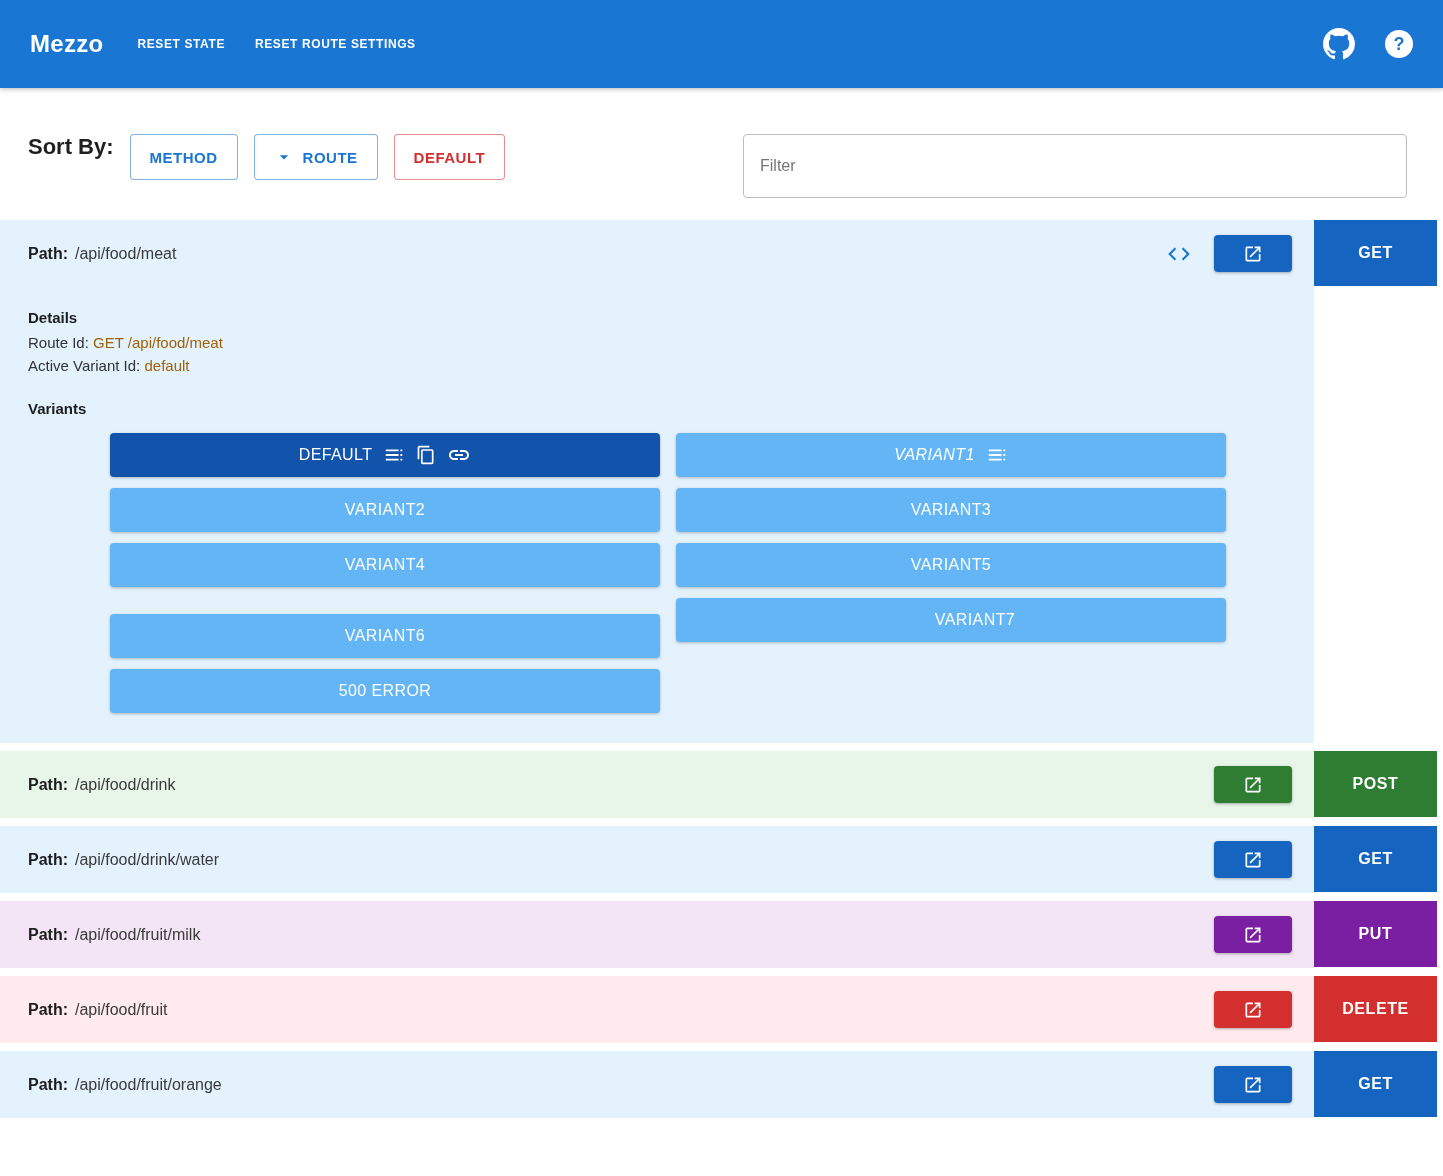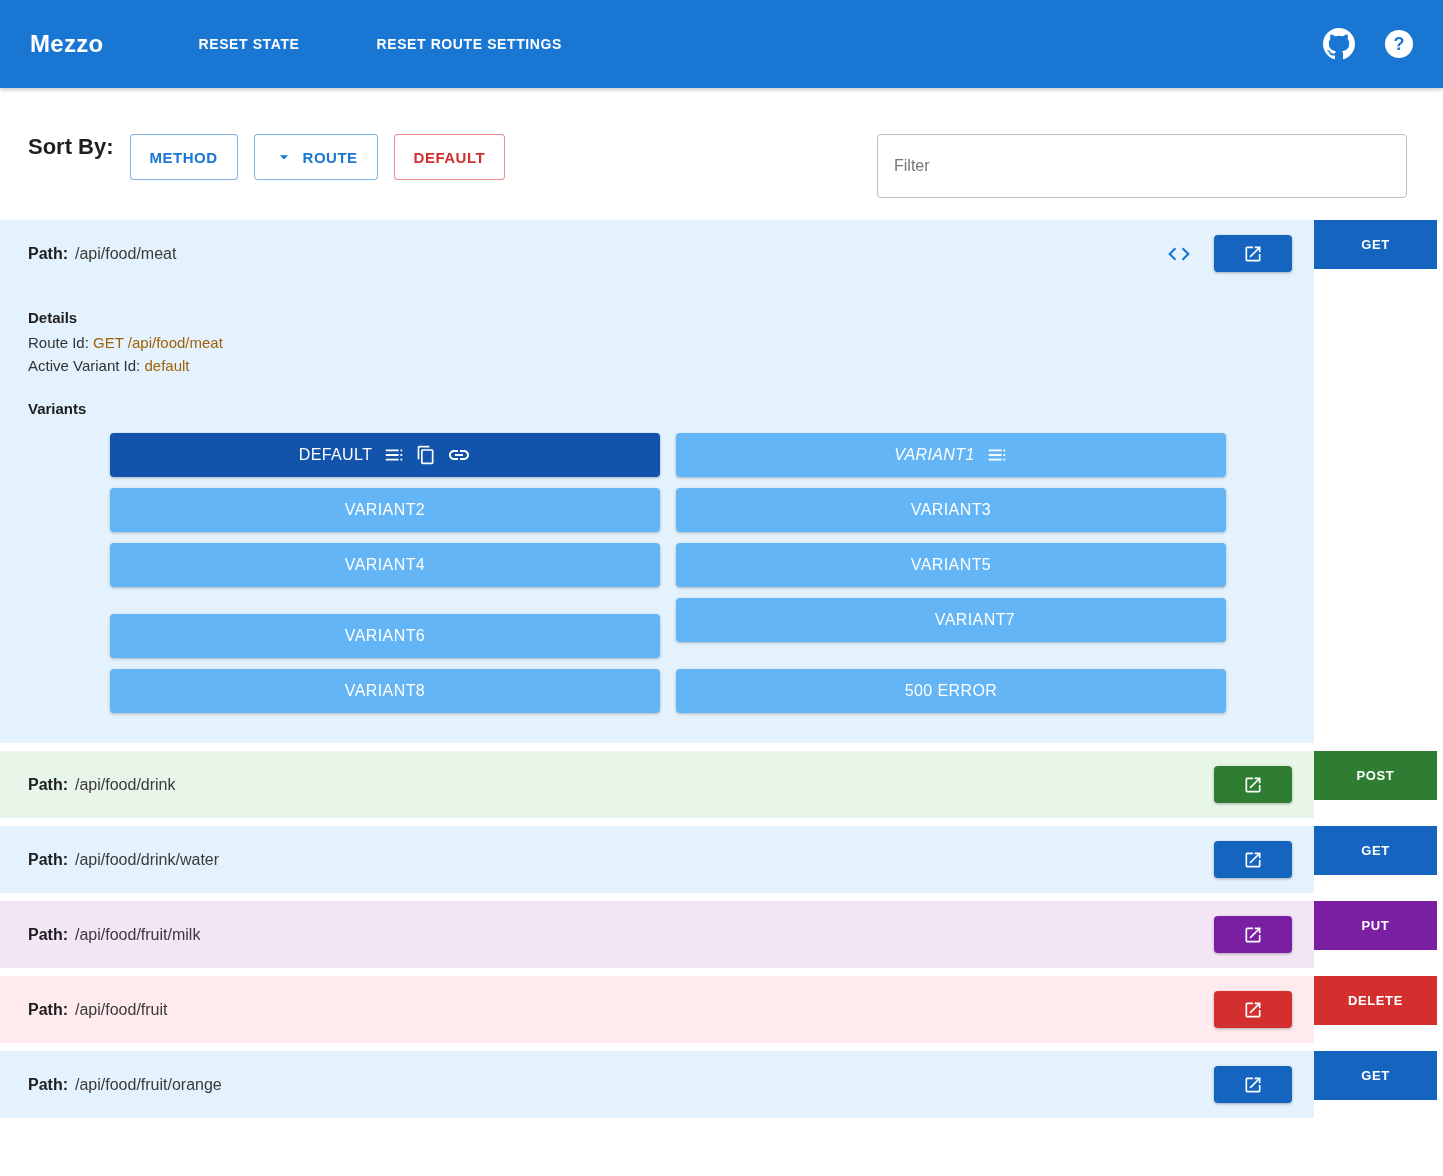--- a/index.html
+++ b/index.html
@@ -2,58 +2,58 @@
 <html><head>
 <meta charset="utf-8">
 <style>
   * { margin:0; padding:0; box-sizing:border-box; }
   html,body { width:1443px; height:1176px; overflow:hidden; background:#fff;
     font-family:"Liberation Sans","DejaVu Sans",sans-serif; }
 
   
   .navbar { height:88px; background:#1976d2; display:flex; align-items:center;
     padding:0 30px; color:#fff; box-shadow:0 2px 4px rgba(0,0,0,.2); }
-  .brand { font-size:24px; font-weight:700; margin-right:48px; letter-spacing:.3px; }
-  .nav-link { font-size:14px; font-weight:700; letter-spacing:.6px; margin-right:30px;
-    cursor:pointer;margin-left:47px; }
+  .brand { font-size:24px; font-weight:700; margin-right:34px; letter-spacing:.3px; }
+  .nav-link { font-size:12px; font-weight:700; letter-spacing:.6px; margin-right:30px;
+    cursor:pointer; }
   .nav-spacer { flex:1; }
   .nav-icon { margin-left:30px; cursor:pointer; display:flex; align-items:center; }
   .help-circle { width:28px; height:28px; border-radius:50%; background:#fff;
     color:#1976d2; font-weight:700; font-size:18px; display:flex;
     align-items:center; justify-content:center; }
 
   
   .toolbar { display:flex; align-items:flex-start; padding:46px 36px 22px 28px; }
   .sort-label { font-size:22px; font-weight:600; color:#1f1f1f; margin-right:16px; }
   .sort-btn { height:46px; padding:0 19px; border-radius:4px; background:#fff;
     border:1px solid rgba(25,118,210,.55); color:#1976d2; font-size:15px;
     font-weight:700; letter-spacing:.5px; margin-right:16px; cursor:pointer;
     display:inline-flex; align-items:center; gap:9px;
     font-family:inherit; }
   .sort-btn.red { color:#d32f2f; border-color:rgba(211,47,47,.55); }
-  .filter-input { margin-left:auto; width:530px; height:64px; border:1px solid #bdbdbd;
+  .filter-input { margin-left:auto; width:664px; height:64px; border:1px solid #bdbdbd;
     border-radius:4px; font-size:16px; padding:0 16px; color:#333; outline:none;
     font-family:inherit; }
   .filter-input::placeholder { color:#757575; }
 
   
   .routes { width:1437px; }
   .route { display:flex; margin-bottom:8px; }
   .route-main { flex:1; display:flex; flex-direction:column; }
   .route-header { height:67px; display:flex; align-items:center;
     padding:0 22px 0 28px; }
   .route-path-label { font-weight:700; font-size:16px; color:#1d1d1d; margin-right:7px; }
   .route-path { font-size:16px; color:#3a3a3a; }
   .header-actions { margin-left:auto; display:flex; align-items:center; gap:22px; }
   .code-icon { display:flex; align-items:center; cursor:pointer; }
   .icon-btn { width:78px; height:37px; border:none; border-radius:4px; cursor:pointer;
     display:flex; align-items:center; justify-content:center;
     box-shadow:0 1px 3px rgba(0,0,0,.3); }
   .method-col { width:123px; flex:none; }
-  .method-btn { width:100%; height:49px; border:none; color:#fff; font-size:13px;
+  .method-btn { width:100%; height:66px; border:none; color:#fff; font-size:16px;
     font-weight:700; letter-spacing:.6px; cursor:pointer; font-family:inherit; }
 
   
   .route-details { padding:22px 28px 30px; }
   .details-heading, .variants-heading { font-size:15px; font-weight:700; color:#1d1d1d; }
   .details-heading { margin-bottom:8px; }
   .detail-line { font-size:15px; color:#333; margin-bottom:6px; }
   .dl-value { color:#a16207; }
   .variants-heading { margin:26px 0 16px; }
   .variants-grid { margin-left:82px; display:grid; grid-template-columns:550px 550px;
@@ -171,23 +171,20 @@
             <button class="variant-btn" style="background: rgb(100, 181, 246);">
               <span>VARIANT5</span>
             </button>
             <button class="variant-btn" style="background: rgb(100, 181, 246); margin-top: 16px;">
               <span>VARIANT6</span>
             </button>
             <button class="variant-btn" style="background: rgb(100, 181, 246); padding-left: 48px;">
               <span>VARIANT7</span>
             </button>
             <button class="variant-btn" style="background: rgb(100, 181, 246);">
-              <span>VARIANT8</span>
-            </button>
-            <button class="variant-btn" style="background: rgb(100, 181, 246);">
               <span>500 ERROR</span>
             </button>
           </div>
       </div>
     </div>
     <div class="method-col">
       <button class="method-btn" style="background: rgb(21, 101, 192);">GET</button>
     </div>
   </div>
 

